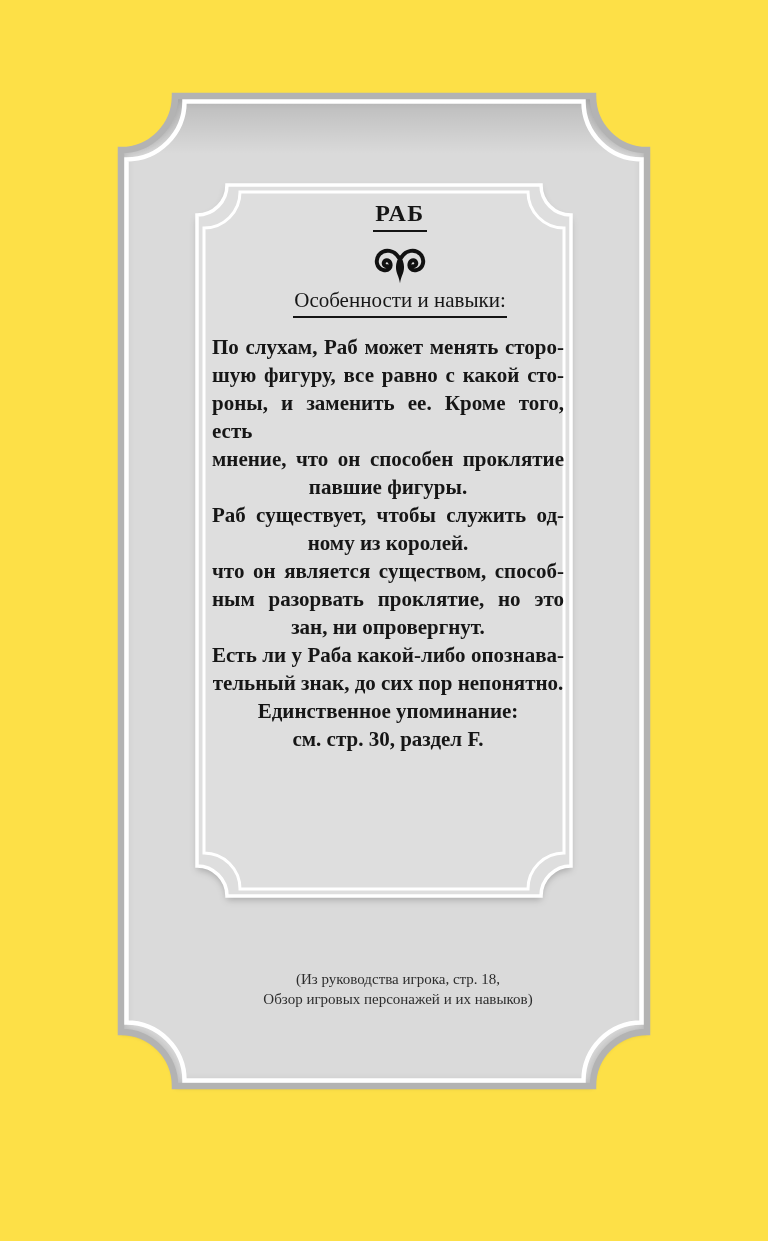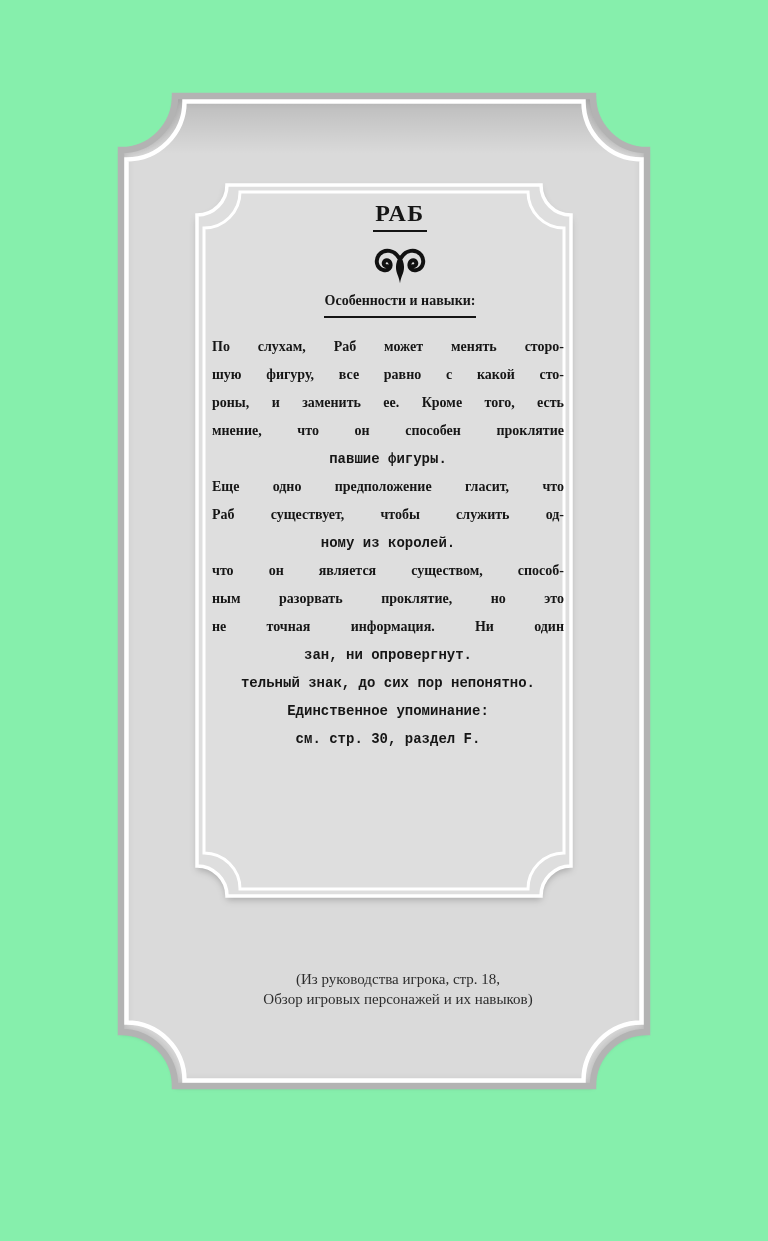--- a/index.html
+++ b/index.html
@@ -1,19 +1,19 @@
 <!DOCTYPE html>
 <html><head>
 <meta charset="utf-8">
 <style>
   html,body{margin:0;padding:0;}
   .page{
     position:relative;
     width:768px;height:1241px;
-    background:#86efac;
+    background:#fde047;
     overflow:hidden;
     font-family:"Liberation Serif", serif;
     color:#161616;
   }
   .frames{position:absolute;left:0;top:0;}
   .abs{position:absolute;}
   .title-wrap{
     left:212px;top:200px;width:352px;
     text-align:center;
     transform:translateX(12px);
@@ -30,33 +30,33 @@
     text-align:center;
     transform:translateX(12px);
   }
   .heading-wrap{
     left:212px;top:287px;width:352px;
     text-align:center;
     transform:translateX(12px);
   }
   .heading-wrap span{
     display:inline-block;
-    font-size:14px;line-height:27px;font-weight:700;
+    font-size:21px;line-height:27px;font-weight:400;
     border-bottom:2px solid #141414;
     padding:0 1px 2px 1px;
   }
   .body-text{
     left:212px;top:333px;width:352px;
   }
   .line{
-    font-size:14px;line-height:28px;font-weight:700;
+    font-size:21px;line-height:28px;font-weight:700;
     white-space:normal;
   }
   .line[data-align="justify"]{text-align:justify;text-align-last:justify;}
-  .line[data-align="center"]{text-align:center;font-family:Liberation Mono, monospace;}
+  .line[data-align="center"]{text-align:center;}
   .caption{
     left:0;top:969px;width:768px;
     text-align:center;
     transform:translateX(14px);
     font-size:15px;line-height:20px;font-weight:400;
     color:#2d2d2d;
   }
 </style>
 </head>
 <body>
@@ -114,27 +114,26 @@
   <div class="abs heading-wrap">
     <span>Особенности и навыки:</span>
   </div>
 
   <div class="abs body-text">
     <div class="line" data-align="justify">По слухам, Раб может менять сторо-</div>
     <div class="line" data-align="justify">шую фигуру, все равно с какой сто-</div>
     <div class="line" data-align="justify">роны, и заменить ее. Кроме того, есть</div>
     <div class="line" data-align="justify">мнение, что он способен проклятие</div>
     <div class="line" data-align="center">павшие фигуры.</div>
-    <div class="line" data-align="justify">Еще одно предположение гласит, что</div>
     <div class="line" data-align="justify">Раб существует, чтобы служить од-</div>
     <div class="line" data-align="center">ному из королей.</div>
     <div class="line" data-align="justify">что он является существом, способ-</div>
     <div class="line" data-align="justify">ным разорвать проклятие, но это</div>
-    <div class="line" data-align="justify">не точная информация. Ни один</div>
     <div class="line" data-align="center">зан, ни опровергнут.</div>
+    <div class="line" data-align="justify">Есть ли у Раба какой-либо опознава-</div>
     <div class="line" data-align="center">тельный знак, до сих пор непонятно.</div>
     <div class="line" data-align="center">Единственное упоминание:</div>
     <div class="line" data-align="center">см. стр. 30, раздел F.</div>
   </div>
 
   <div class="abs caption">
     <div>(Из руководства игрока, стр. 18,</div>
     <div>Обзор игровых персонажей и их навыков)</div>
   </div>
 

